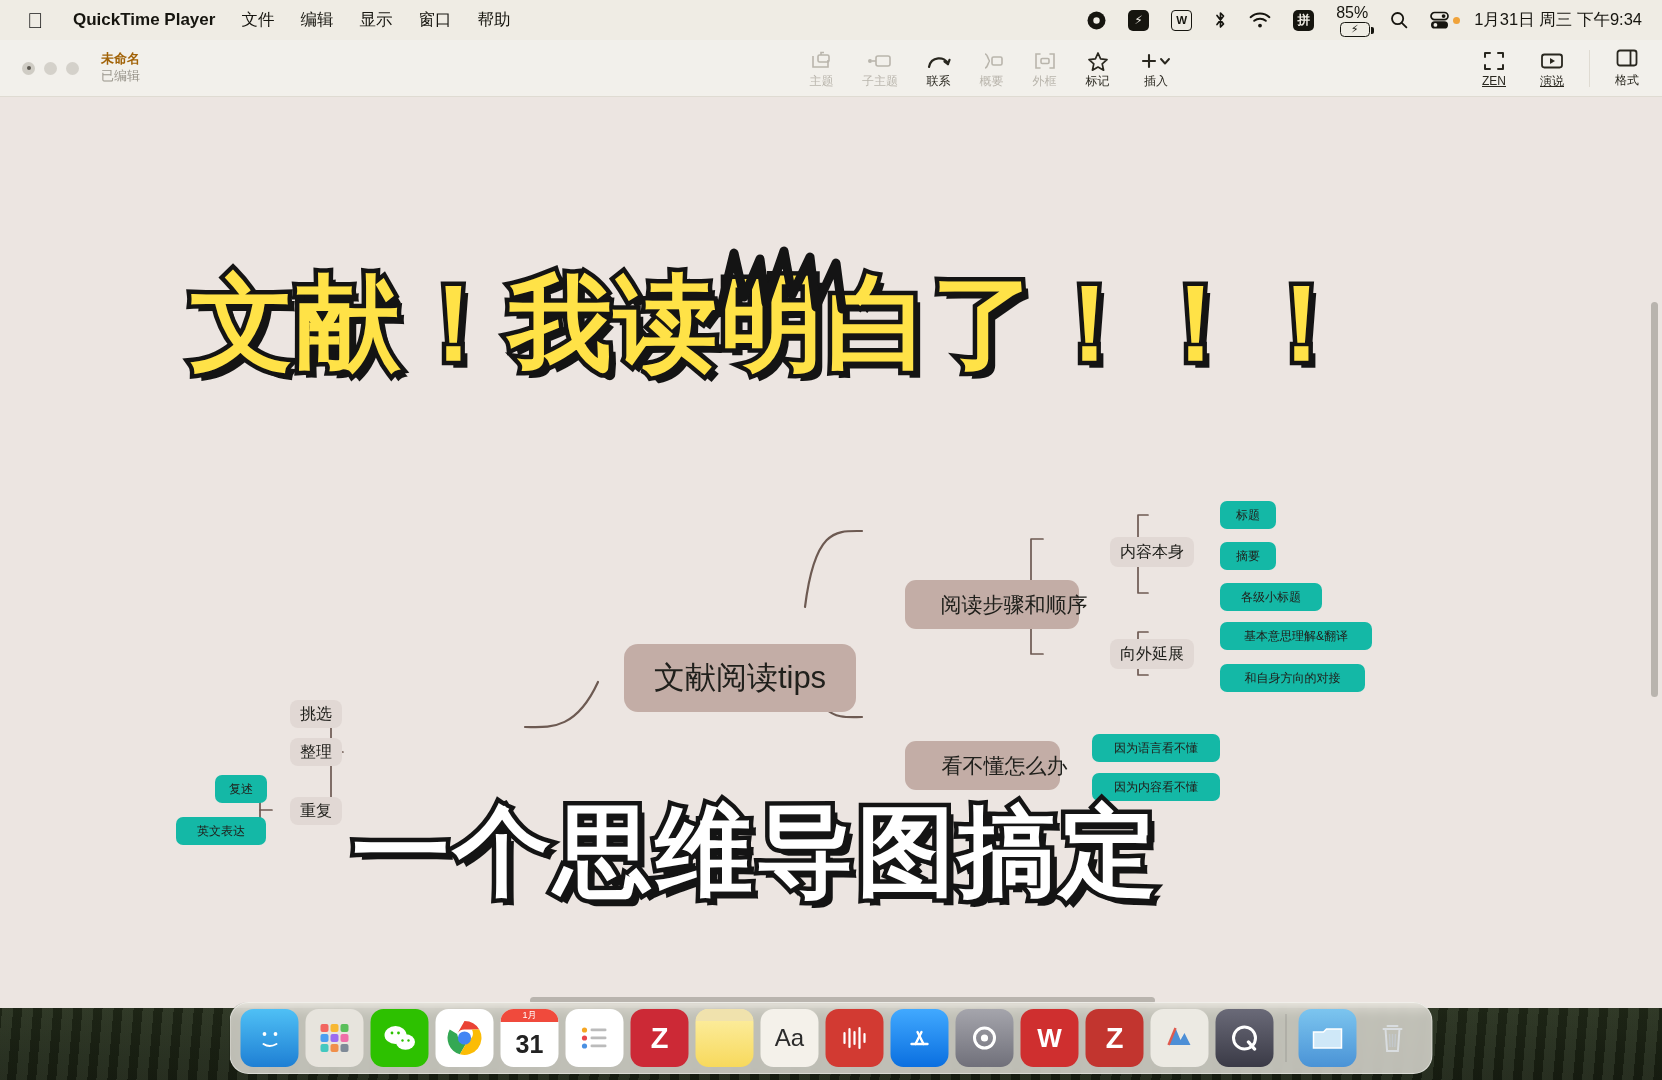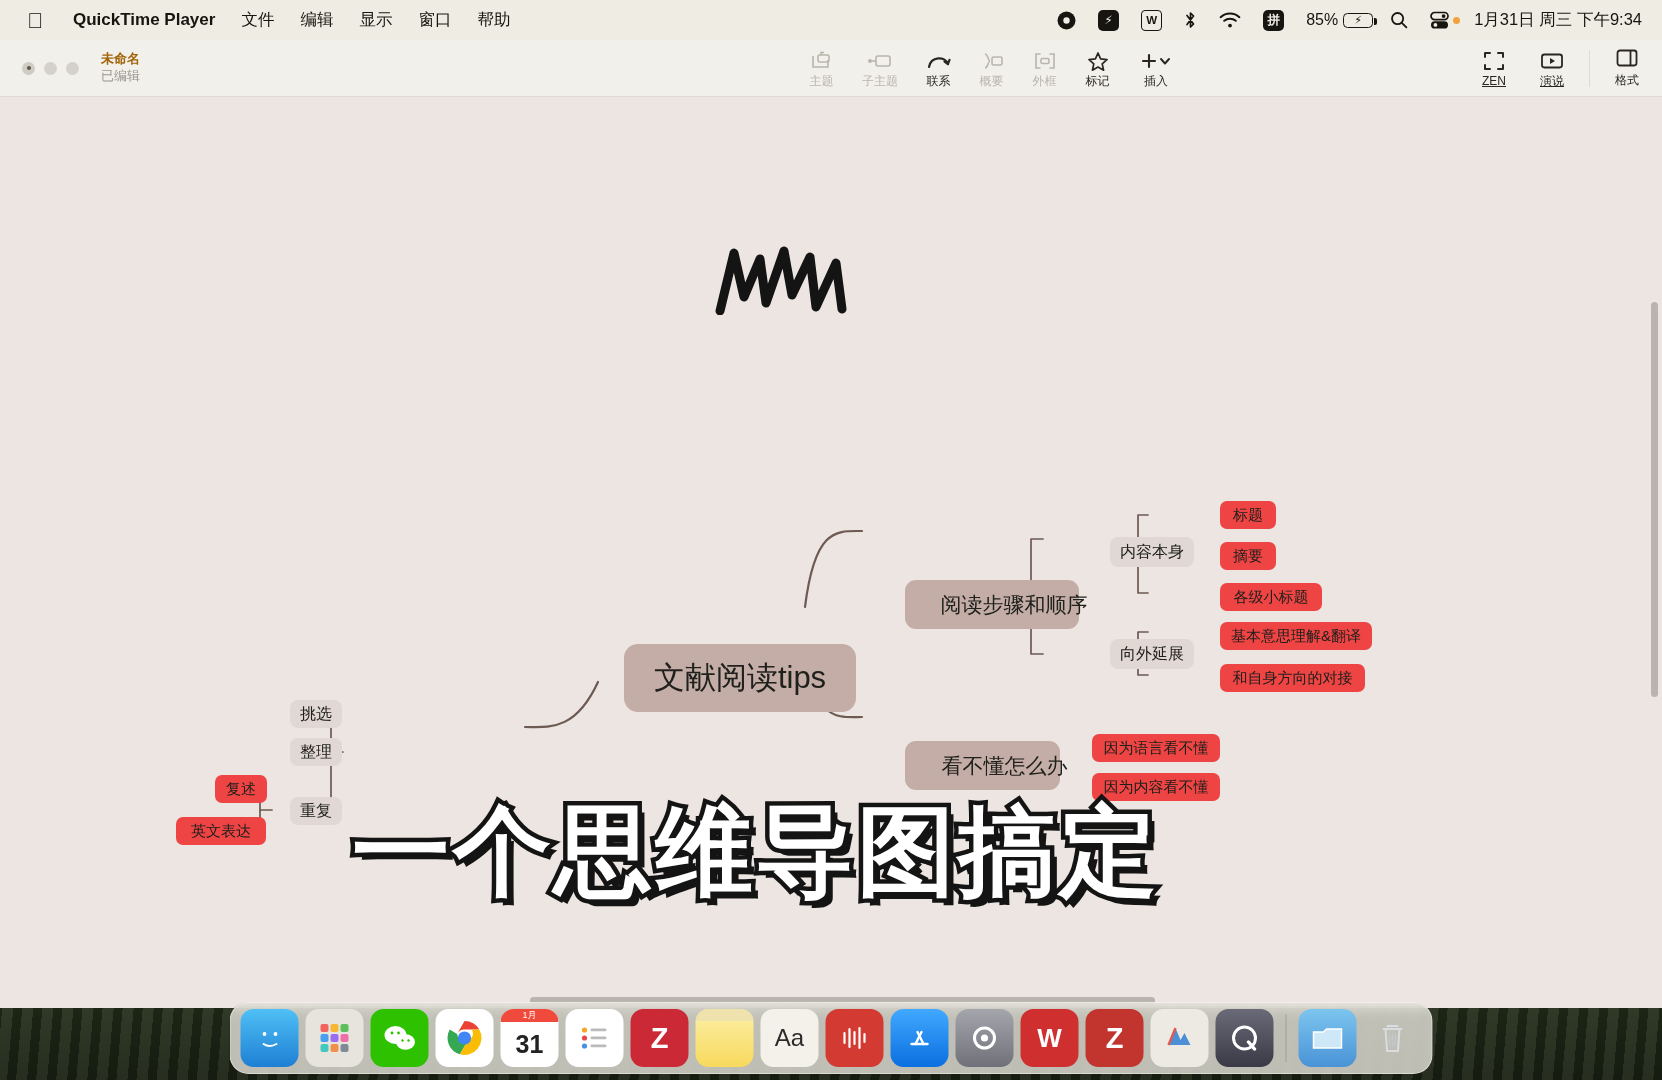--- a/index.html
+++ b/index.html
@@ -152,21 +152,21 @@
   .n-root{
     background:#c3ada6; font-size:31px; border-radius:14px;
   }
   .n-main{
     background:#c3ada6; font-size:21px; border-radius:11px;padding-left:44px;
   }
   .n-sub{
     background:#e1d8d4; font-size:16px; border-radius:8px;
   }
   .n-leaf{
-    background:#ef4444; font-size:15px; border-radius:7px;
+    background:#14b8a6; font-size:12px; border-radius:7px;
   }
 
   
   #vscroll{
     position:absolute; right:4px; top:205px; width:7px; height:395px;
     background:#b9b4ae; border-radius:4px;
   }
   #hscroll{
     position:absolute; left:530px; bottom:4px; height:7px; width:625px;
     background:#b9b4ae; border-radius:4px;
@@ -241,21 +241,21 @@
     <div class="tray">
       <svg width="22" height="17" viewBox="0 0 22 17">
         <path d="M1.6 5.2 A14 14 0 0 1 20.4 5.2" fill="none" stroke="#16150f" stroke-width="2" stroke-linecap="round"></path>
         <path d="M5.2 8.8 A9 9 0 0 1 16.8 8.8" fill="none" stroke="#16150f" stroke-width="2" stroke-linecap="round"></path>
         <circle cx="11" cy="13.6" r="1.9" fill="#16150f"></circle>
       </svg>
     </div>
     <div class="tray">
       <div class="badge-sq pin">拼</div>
     </div>
-    <div class="tray" style="padding-right:6px;">
+    <div class="tray" style="padding-right:6px;flex-direction:column;">
       <span class="batt-txt">85%</span>
       <span class="batt-shape">
           <span class="batt-bolt">⚡</span>
         </span>
     </div>
     <div class="tray">
       <svg width="18" height="18" viewBox="0 0 18 18">
           <circle cx="7.6" cy="7.6" r="5.6" fill="none" stroke="#16150f" stroke-width="1.8"></circle>
           <line x1="11.8" y1="11.8" x2="16.4" y2="16.4" stroke="#16150f" stroke-width="1.8" stroke-linecap="round"></line>
         </svg>
@@ -386,20 +386,21 @@
               <line x1="15.5" y1="2.5" x2="15.5" y2="17.5" stroke="currentColor" stroke-width="1.8"></line>
             </svg>
         </span>
         <span class="lbl">格式</span>
       </div>
     </div>
   </div>
 
   <div id="canvas">
 
+    <div class="hl hl-top">文献！我读明白了！！！</div>
     <svg class="spark" viewBox="0 0 160 70">
       <path d="M20 66 L34 8 L44 52 L60 14 L66 58 L84 6 L92 50 L110 12 L116 62 L136 18 L142 64" fill="none" stroke="#141414" stroke-width="9" stroke-linejoin="round" stroke-linecap="round"></path>
     </svg>
 
     <svg id="links" viewBox="0 0 1662 911" preserveAspectRatio="none">
       <g fill="none" stroke="#6d5a52" stroke-width="2.2" stroke-linecap="round">
 
         <path d="M848 480 C858 400, 880 404, 905 404" transform="translate(-43,30)"></path>
 
         <path d="M848 520 C858 596, 880 590, 905 590" transform="translate(-43,30)"></path>

